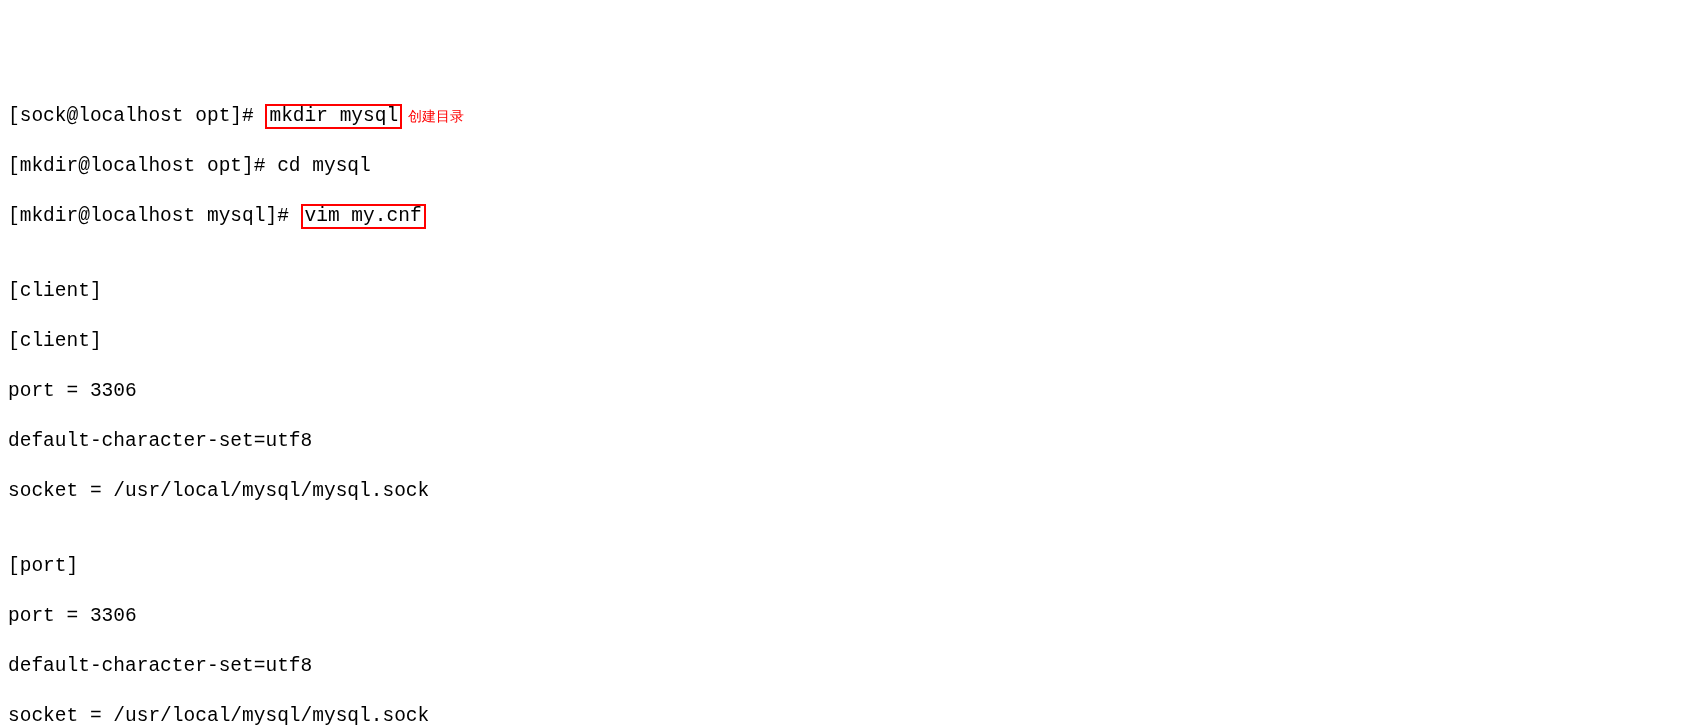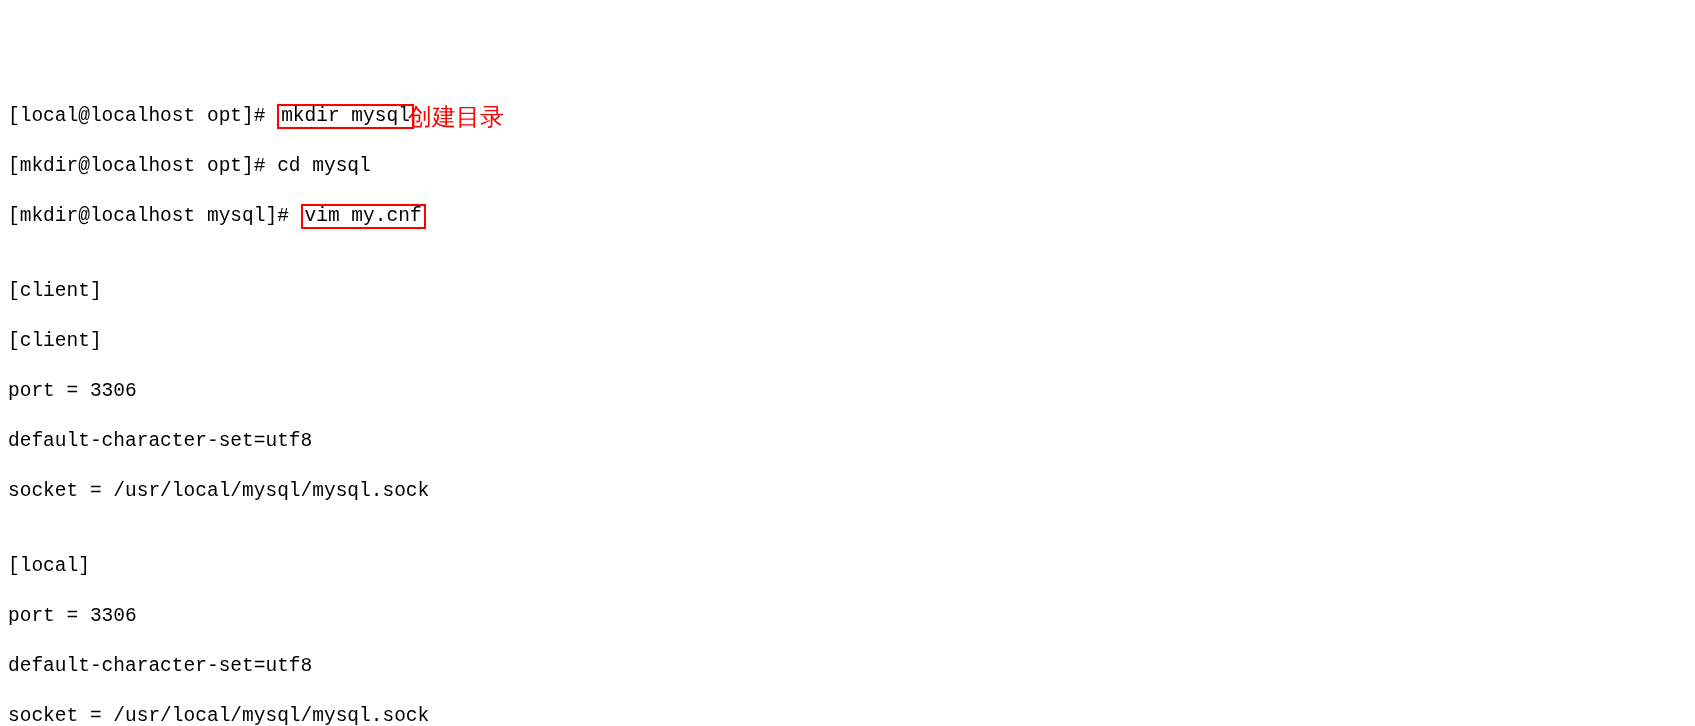--- a/index.html
+++ b/index.html
@@ -19,42 +19,42 @@
   }
   .box {
     border: 2px solid #ff0000;
     padding: 0 2px;
     display: inline-block;
     line-height: 21px;
   }
   .annot {
     color: #ff0000;
     font-family: "Microsoft YaHei", "SimSun", sans-serif;
-    font-size: 24px;
+    font-size: 14px;
     position: absolute;
     top: 0;
     text-align: center;
   }
 </style>
 </head>
 <body>
 
 
 
-<span class="line"><span>[local@localhost opt]# </span><span class="box">mkdir mysql</span><span class="annot" style="left:400px;">创建目录</span></span>
+<span class="line"><span>[sock@localhost opt]# </span><span class="box">mkdir mysql</span><span class="annot" style="left:400px;">创建目录</span></span>
 <span class="line">[mkdir@localhost opt]# cd mysql</span>
 <span class="line"><span>[mkdir@localhost mysql]# </span><span class="box">vim my.cnf</span></span>
 <span class="line"></span>
 <span class="line">[client]</span>
 <span class="line">[client]</span>
 <span class="line">port = 3306</span>
 <span class="line">default-character-set=utf8</span>
 <span class="line">socket = /usr/local/mysql/mysql.sock</span>
 <span class="line"></span>
-<span class="line">[local]</span>
+<span class="line">[port]</span>
 <span class="line">port = 3306</span>
 <span class="line">default-character-set=utf8</span>
 <span class="line">socket = /usr/local/mysql/mysql.sock</span>
 <span class="line"></span>
 
 
 
 
 
 

